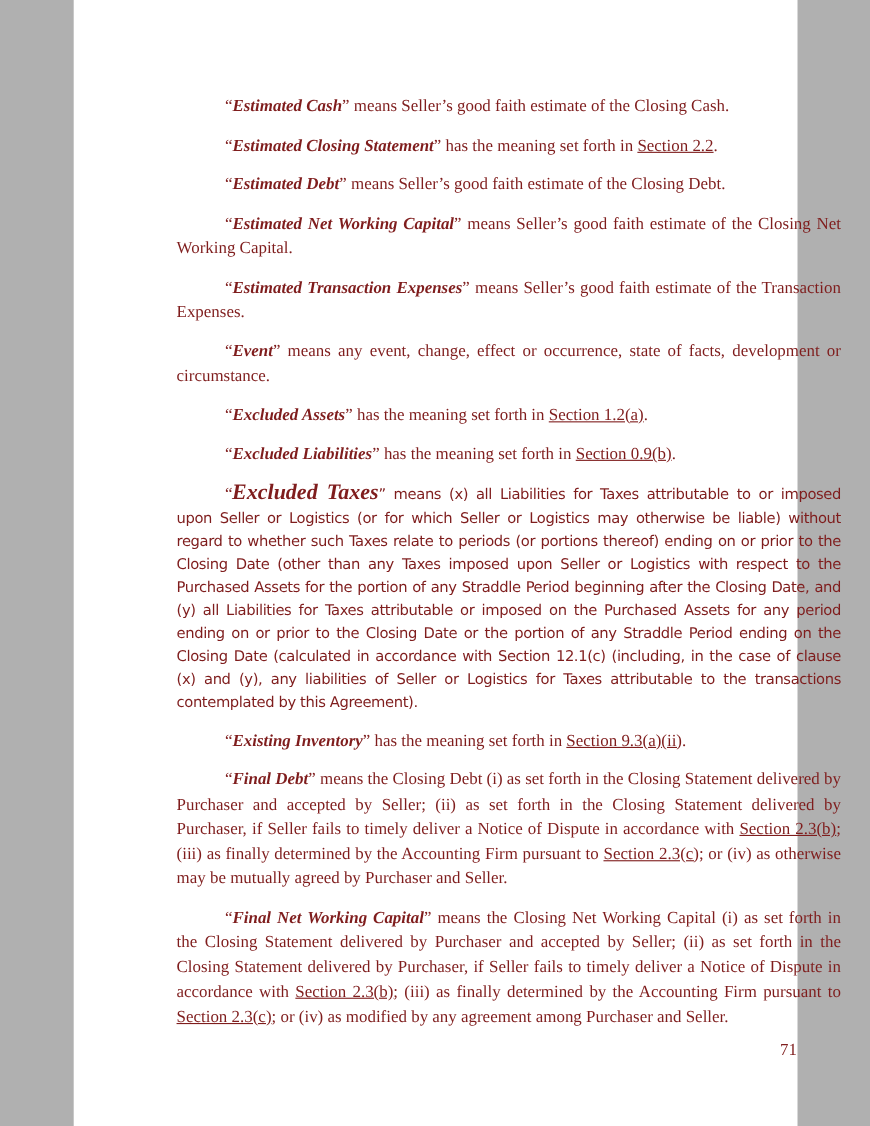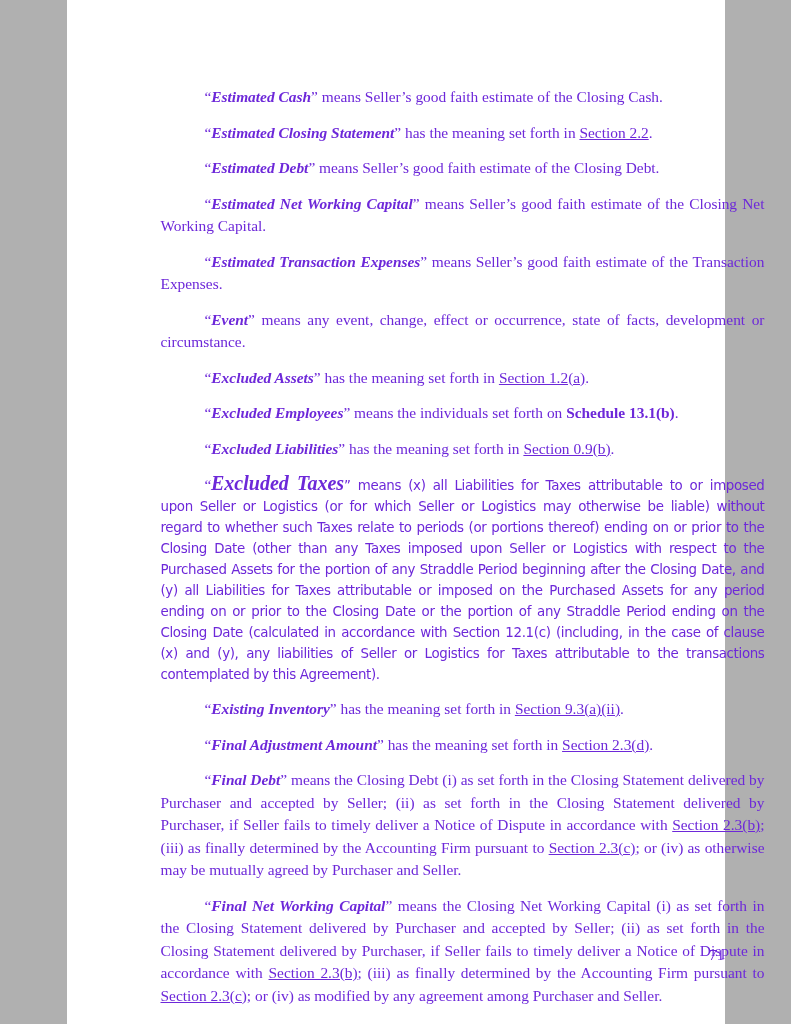--- a/index.html
+++ b/index.html
@@ -8,21 +8,21 @@
     background: #b0b0b0;
   }
   .page {
     width: 658px;
     height: 1024px;
     background: #ffffff;
     margin: 0 auto;
     position: relative;
     box-sizing: border-box;
     font-family: "Liberation Serif", "DejaVu Serif", serif;
-    color: #6d28d9;
+    color: #7f1d1d;
   }
   .content {
     position: absolute;
     left: 94px;
     top: 86px;
     width: 604px;
   }
   p.para {
     margin: 0 0 0 0;
     padding: 0;
@@ -82,29 +82,27 @@
     <p class="para"><span>“</span><span class="term">Estimated Debt</span><span>” means Seller’s good faith estimate of the Closing Debt.</span></p>
 
     <p class="para"><span>“</span><span class="term">Estimated Net Working Capital</span><span>” means Seller’s good faith estimate of the Closing Net Working Capital.</span></p>
 
     <p class="para"><span>“</span><span class="term">Estimated Transaction Expenses</span><span>” means Seller’s good faith estimate of the Transaction Expenses.</span></p>
 
     <p class="para"><span>“</span><span class="term">Event</span><span>” means any event, change, effect or occurrence, state of facts, development or circumstance.</span></p>
 
     <p class="para"><span>“</span><span class="term">Excluded Assets</span><span>” has the meaning set forth in </span><span class="xref">Section 1.2(a)</span><span>.</span></p>
 
-    <p class="para"><span>“</span><span class="term">Excluded Employees</span><span>” means the individuals set forth on </span><span class="bold">Schedule 13.1(b)</span><span>.</span></p>
 
     <p class="para"><span>“</span><span class="term">Excluded Liabilities</span><span>” has the meaning set forth in </span><span class="xref">Section 0.9(b)</span><span>.</span></p>
 
     <p class="para alt"><span class="quote-serif">“</span><span class="term">Excluded Taxes</span><span>” means (x) all Liabilities for Taxes attributable to or imposed upon Seller or Logistics (or for which Seller or Logistics may otherwise be liable) without regard to whether such Taxes relate to periods (or portions thereof) ending on or prior to the Closing Date (other than any Taxes imposed upon Seller or Logistics with respect to the Purchased Assets for the portion of any Straddle Period beginning after the Closing Date, and (y) all Liabilities for Taxes attributable or imposed on the Purchased Assets for any period ending on or prior to the Closing Date or the portion of any Straddle Period ending on the Closing Date (calculated in accordance with Section 12.1(c) (including, in the case of clause (x) and (y), any liabilities of Seller or Logistics for Taxes attributable to the transactions contemplated by this Agreement).</span></p>
 
     <p class="para"><span>“</span><span class="term">Existing Inventory</span><span>” has the meaning set forth in </span><span class="xref">Section 9.3(a)(ii)</span><span>.</span></p>
 
-    <p class="para"><span>“</span><span class="term">Final Adjustment Amount</span><span>” has the meaning set forth in </span><span class="xref">Section 2.3(d)</span><span>.</span></p>
 
     <p class="para"><span>“</span><span class="term">Final Debt</span><span>” means the Closing Debt (i) as set forth in the Closing Statement delivered by Purchaser and accepted by Seller; (ii) as set forth in the Closing Statement delivered by Purchaser, if Seller fails to timely deliver a Notice of Dispute in accordance with </span><span class="xref">Section 2.3(b)</span><span>; (iii) as finally determined by the Accounting Firm pursuant to </span><span class="xref">Section 2.3(c)</span><span>; or (iv) as otherwise may be mutually agreed by Purchaser and Seller.</span></p>
 
     <p class="para"><span>“</span><span class="term">Final Net Working Capital</span><span>” means the Closing Net Working Capital (i) as set forth in the Closing Statement delivered by Purchaser and accepted by Seller; (ii) as set forth in the Closing Statement delivered by Purchaser, if Seller fails to timely deliver a Notice of Dispute in accordance with </span><span class="xref">Section 2.3(b)</span><span>; (iii) as finally determined by the Accounting Firm pursuant to </span><span class="xref">Section 2.3(c)</span><span>; or (iv) as modified by any agreement among Purchaser and Seller.</span></p>
 
   </div>
 
   <div class="footer">71</div>
 </div>
 

